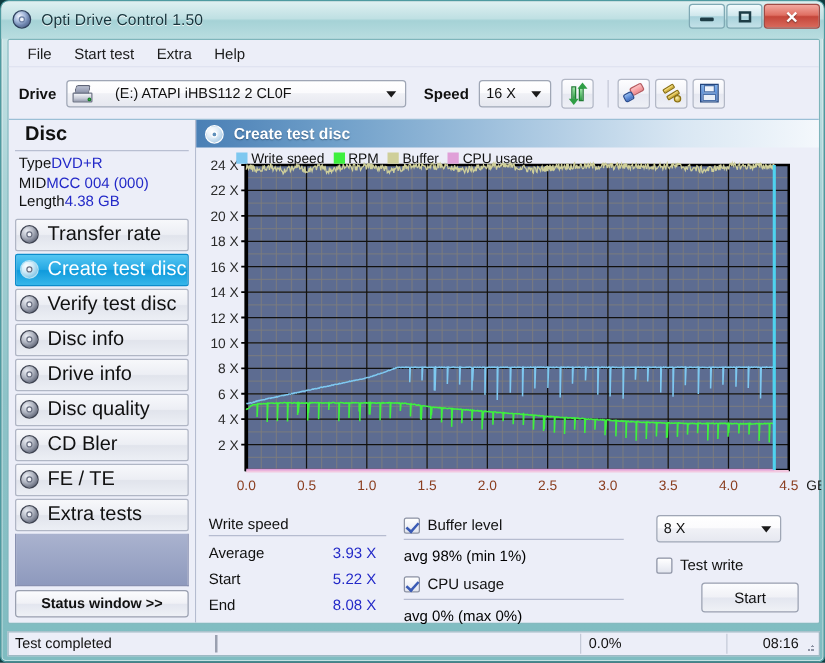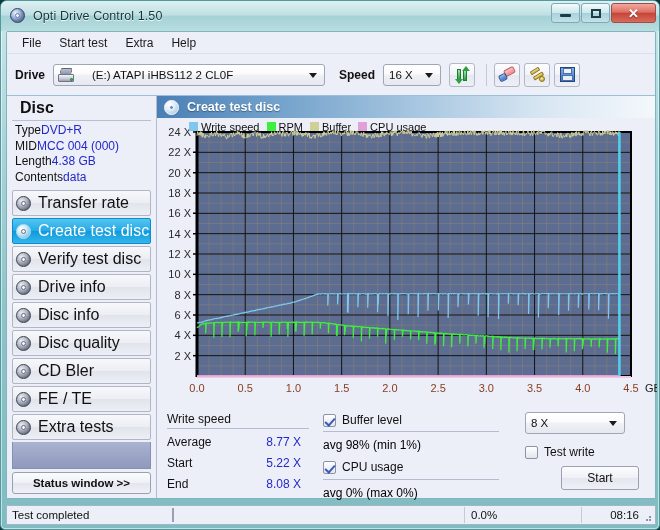--- a/index.html
+++ b/index.html
@@ -458,24 +458,20 @@
             <span class="di-val">DVD+R</span>
           </div>
           <div class="di-row">
             <span class="di-key">MID</span>
             <span class="di-val">MCC 004 (000)</span>
           </div>
           <div class="di-row">
             <span class="di-key">Length</span>
             <span class="di-val">4.38 GB</span>
           </div>
-          <div class="di-row">
-            <span class="di-key">Contents</span>
-            <span class="di-val">data</span>
-          </div>
         </div>
 
         <div id="nav">
           <div class="nav-btn">
             <span class="nav-ico">
                 <span class="d"></span>
                 <span class="h"></span>
               </span>
             <span>Transfer rate</span>
           </div>
@@ -491,28 +487,28 @@
                 <span class="d"></span>
                 <span class="h"></span>
               </span>
             <span>Verify test disc</span>
           </div>
           <div class="nav-btn">
             <span class="nav-ico">
                 <span class="d"></span>
                 <span class="h"></span>
               </span>
+            <span>Disc info</span>
+          </div>
+          <div class="nav-btn">
+            <span class="nav-ico">
+                <span class="d"></span>
+                <span class="h"></span>
+              </span>
             <span>Drive info</span>
-          </div>
-          <div class="nav-btn">
-            <span class="nav-ico">
-                <span class="d"></span>
-                <span class="h"></span>
-              </span>
-            <span>Disc info</span>
           </div>
           <div class="nav-btn">
             <span class="nav-ico">
                 <span class="d"></span>
                 <span class="h"></span>
               </span>
             <span>Disc quality</span>
           </div>
           <div class="nav-btn">
             <span class="nav-ico">
@@ -700,21 +696,21 @@
               <line x1="462.4266666666666" y1="14" x2="462.4266666666666" y2="258" stroke="#4fd2ee" stroke-width="2.5"></line>
             </svg>
         </div>
 
         <div id="stats">
           <div class="stat-col" id="col-ws">
             <div class="col-head">Write speed</div>
             <div class="rule"></div>
             <div class="stat-row">
               <span class="stat-k">Average</span>
-              <span class="stat-v">8.77 X</span>
+              <span class="stat-v">3.93 X</span>
             </div>
             <div class="stat-row">
               <span class="stat-k">Start</span>
               <span class="stat-v">5.22 X</span>
             </div>
             <div class="stat-row">
               <span class="stat-k">End</span>
               <span class="stat-v">8.08 X</span>
             </div>
           </div>

